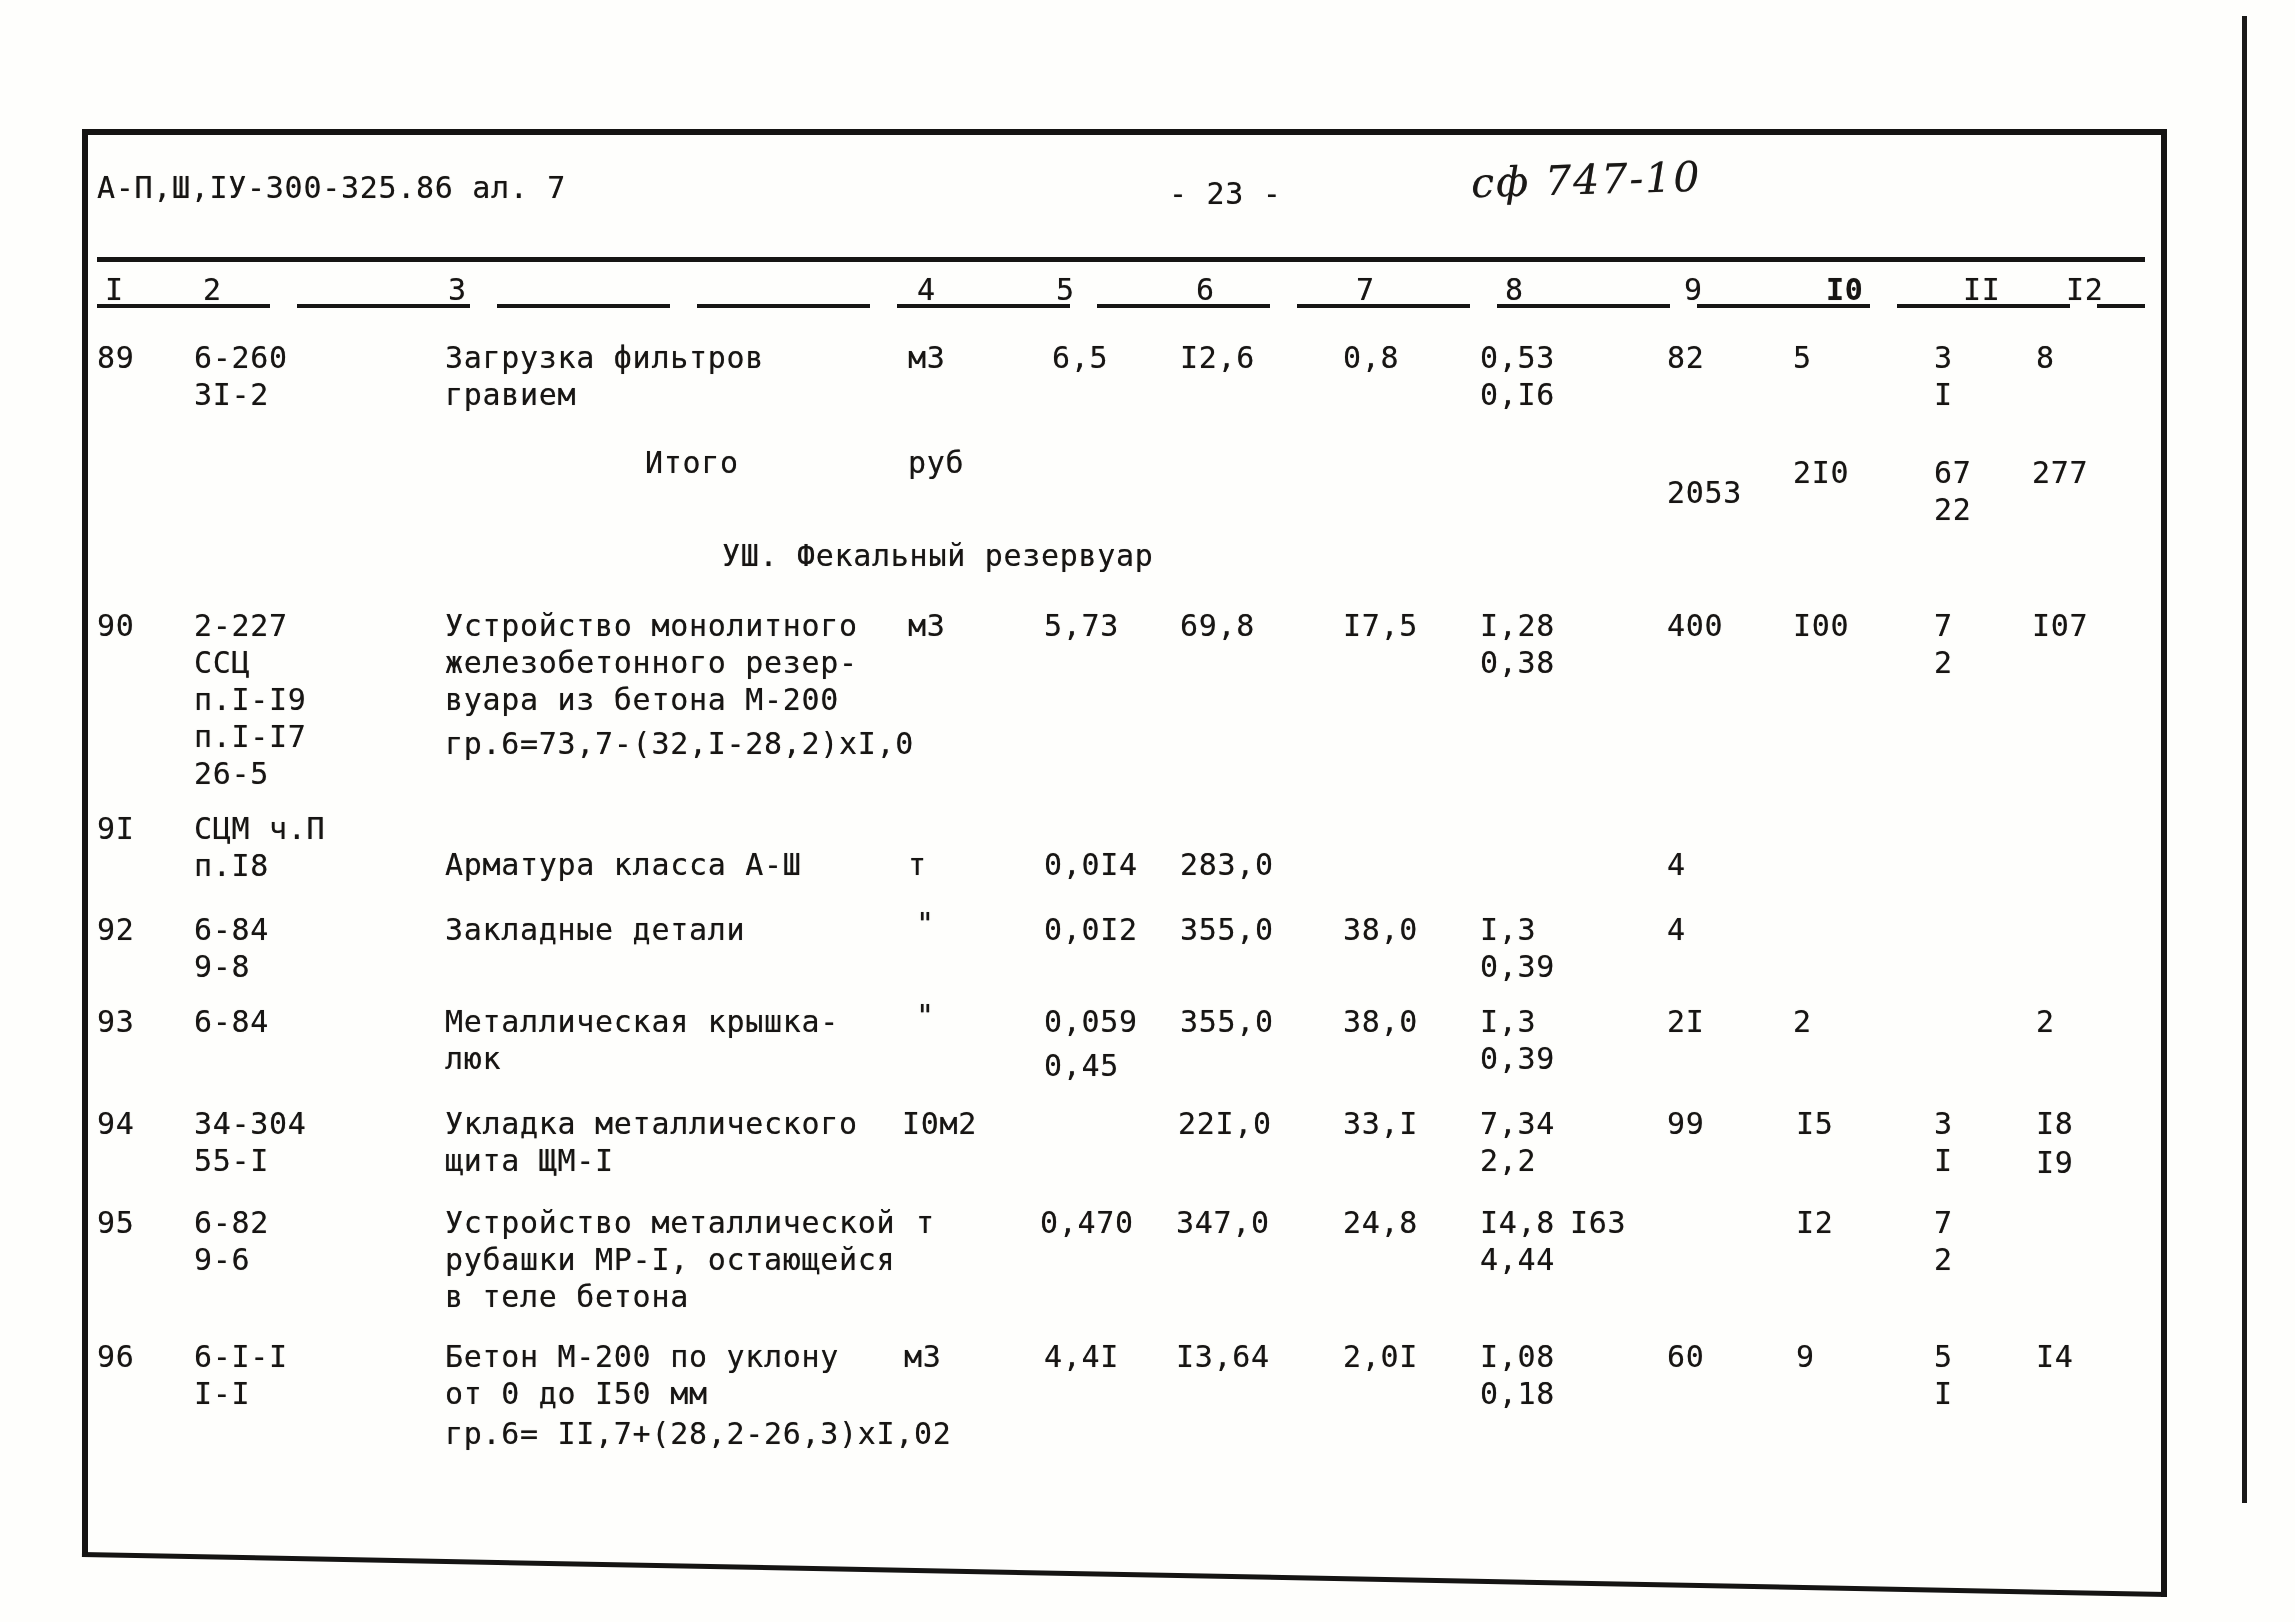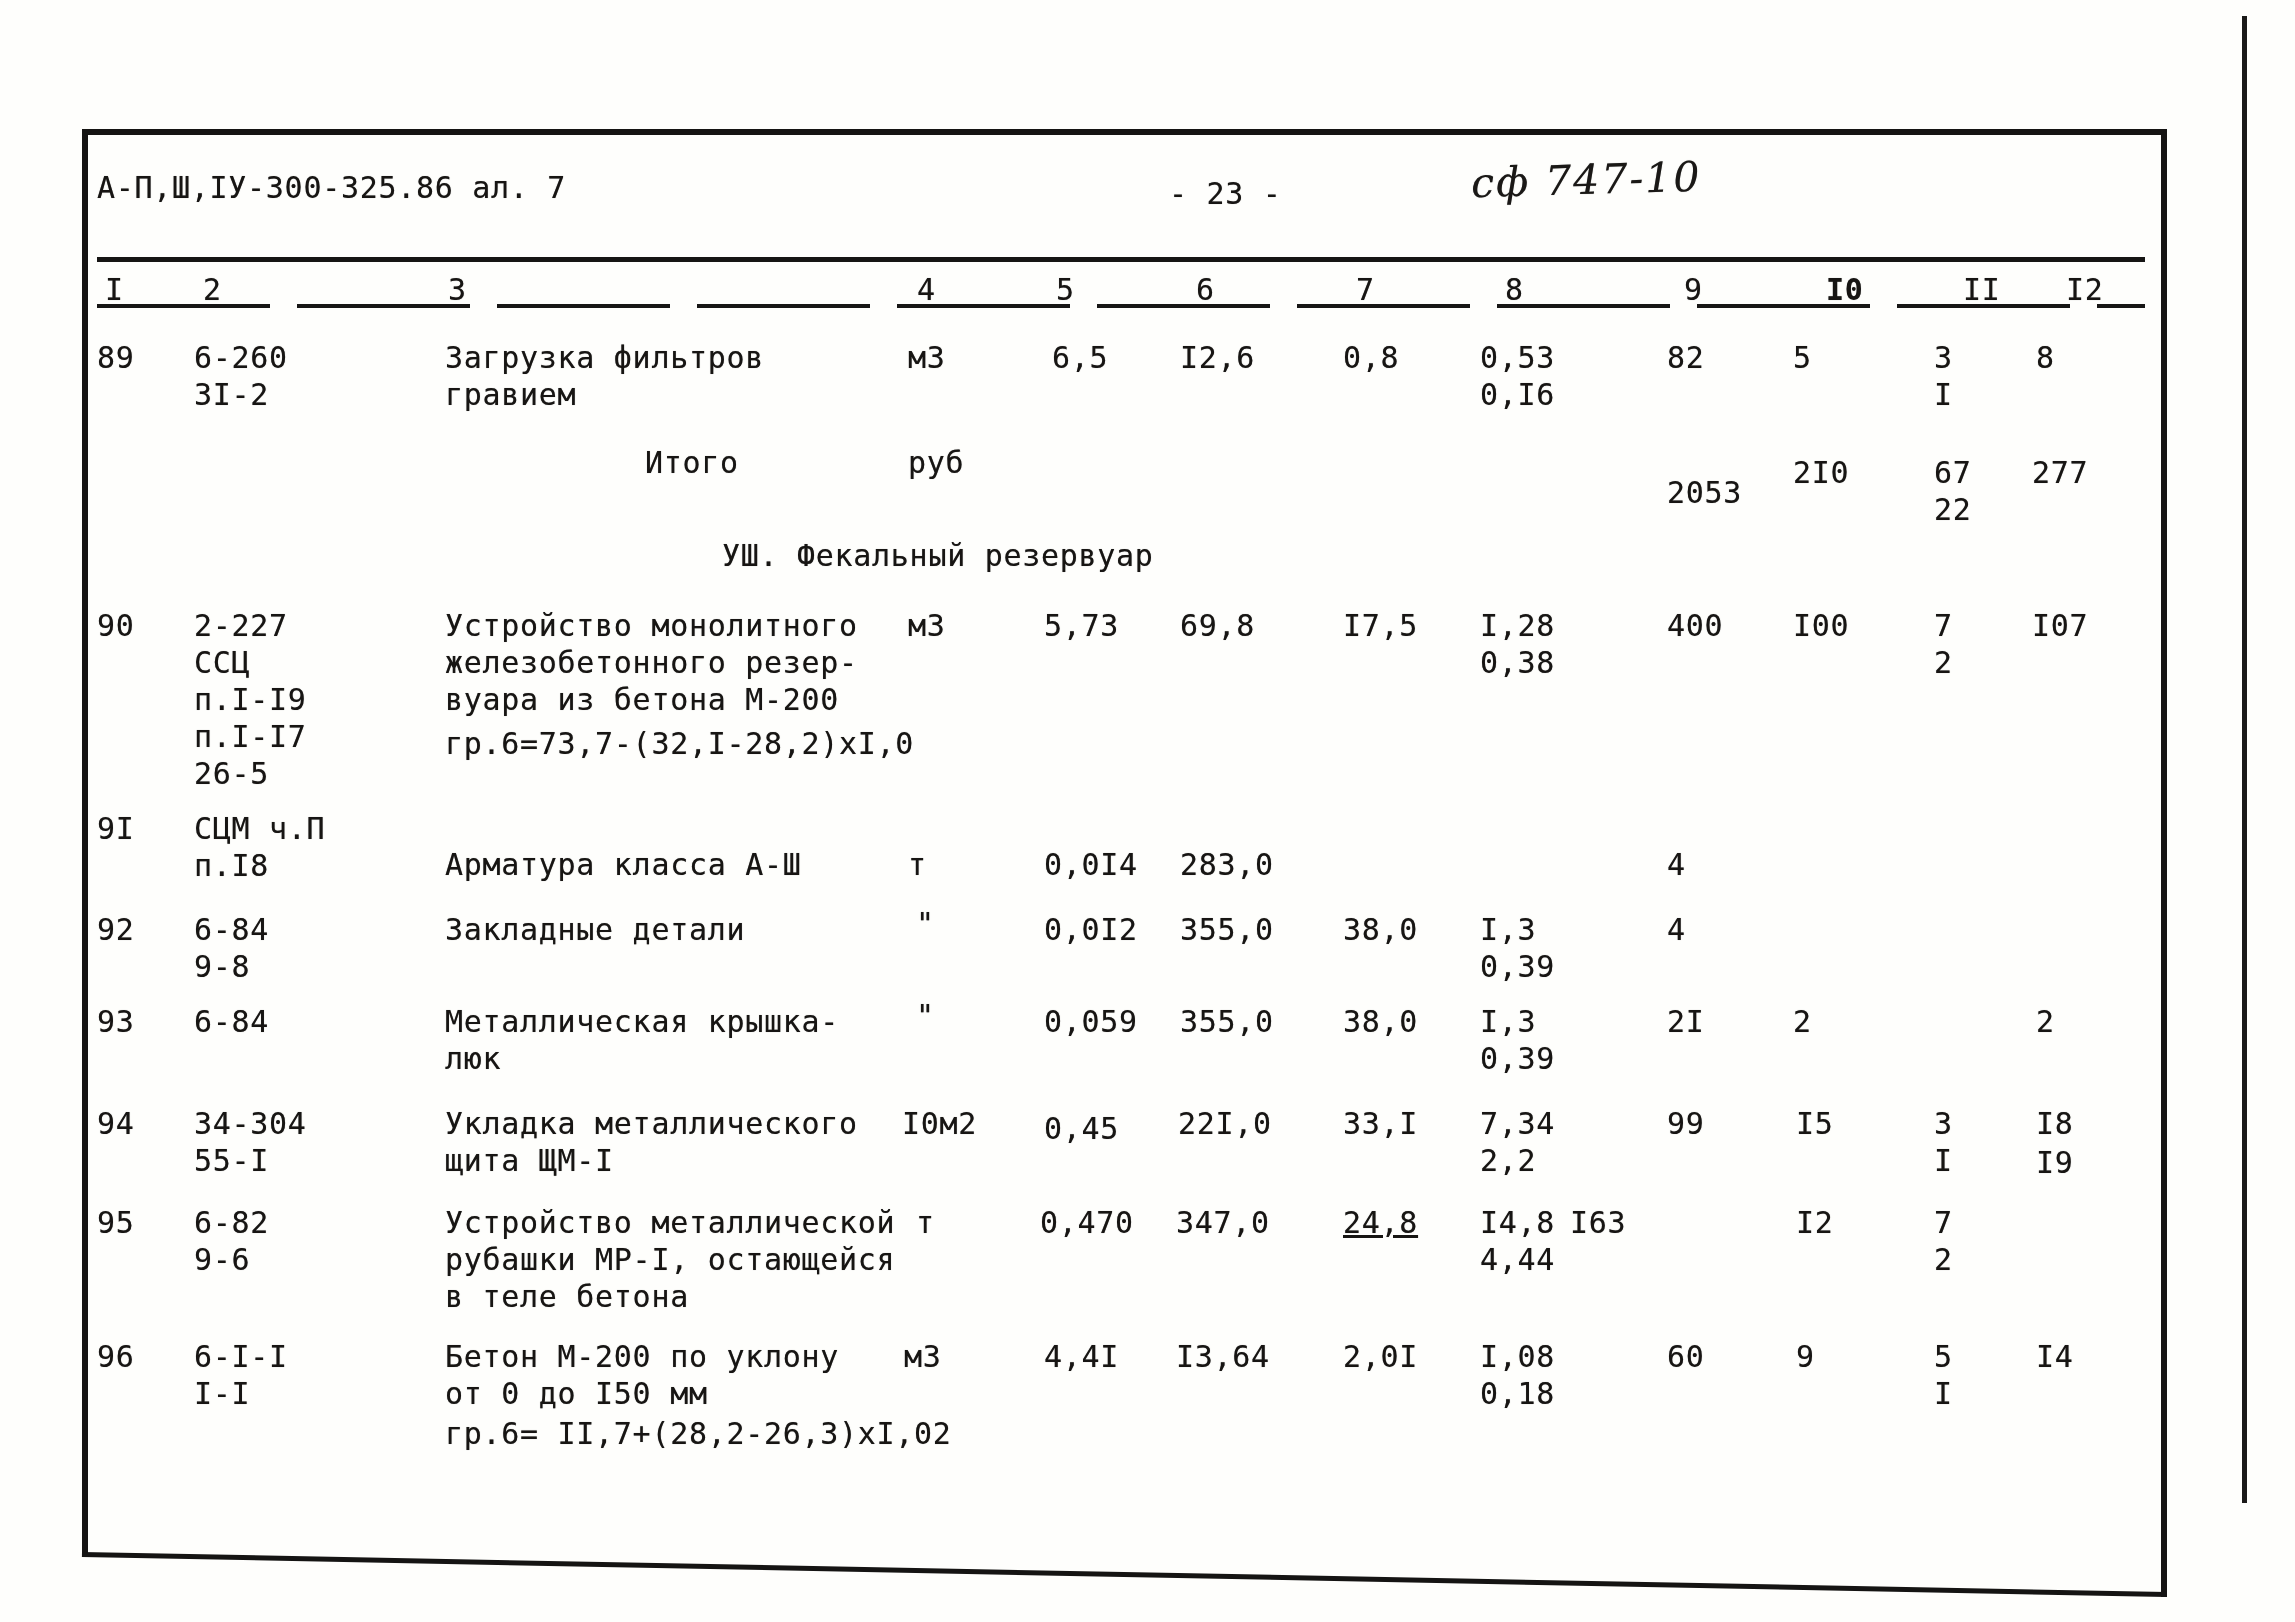--- a/index.html
+++ b/index.html
@@ -172,42 +172,42 @@
         <div class="txt" style="left: 1793px; top: 1003px;">2</div>
         <div class="txt" style="left: 2036px; top: 1003px;">2</div>
       </div>
       <div>
         <div class="txt" style="left: 97px; top: 1105px;">94</div>
         <div class="txt" style="left: 194px; top: 1105px;">34-304
 55-I</div>
         <div class="txt" style="left: 445px; top: 1105px;">Укладка металлического
 щита ЩМ-I</div>
         <div class="txt" style="left: 902px; top: 1105px;">I0м2</div>
-        <div class="txt" style="left: 1044px; top: 1110px;">0,45</div>
+        <div class="txt" style="left: 1044px; top: 1047px;">0,45</div>
         <div class="txt" style="left: 1178px; top: 1105px;">22I,0</div>
         <div class="txt" style="left: 1343px; top: 1105px;">33,I</div>
         <div class="txt" style="left: 1480px; top: 1105px;">7,34
 2,2</div>
         <div class="txt" style="left: 1667px; top: 1105px;">99</div>
         <div class="txt" style="left: 1796px; top: 1105px;">I5</div>
         <div class="txt" style="left: 1934px; top: 1105px;">3
 I</div>
         <div class="txt" style="left: 2036px; top: 1105px;">I8</div>
       </div>
       <div>
         <div class="txt" style="left: 97px; top: 1204px;">95</div>
         <div class="txt" style="left: 194px; top: 1204px;">6-82
 9-6</div>
         <div class="txt" style="left: 445px; top: 1204px;">Устройство металлической
 рубашки МР-I, остающейся
 в теле бетона</div>
         <div class="txt" style="left: 916px; top: 1204px;">т</div>
         <div class="txt" style="left: 1040px; top: 1204px;">0,470</div>
         <div class="txt" style="left: 1176px; top: 1204px;">347,0</div>
-        <div class="txt" style="left: 1343px; top: 1204px; text-decoration: underline;">24,8</div>
+        <div class="txt" style="left: 1343px; top: 1204px;">24,8</div>
         <div class="txt" style="left: 1480px; top: 1204px;">I4,8
 4,44</div>
         <div class="txt" style="left: 1570px; top: 1204px;">I63</div>
         <div class="txt" style="left: 1796px; top: 1204px;">I2</div>
         <div class="txt" style="left: 1934px; top: 1204px;">7
 2</div>
         <div class="txt" style="left: 2036px; top: 1144px;">I9</div>
       </div>
       <div>
         <div class="txt" style="left: 97px; top: 1338px;">96</div>

